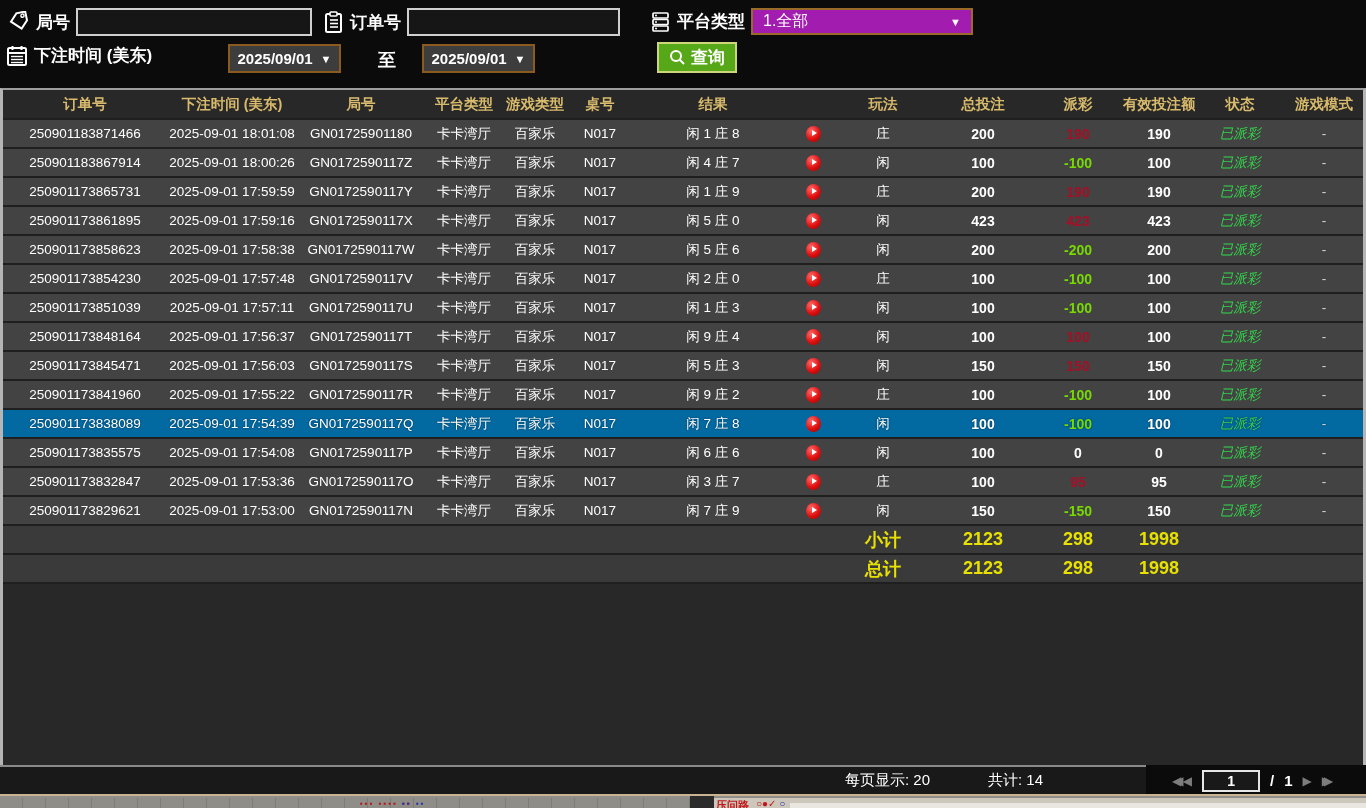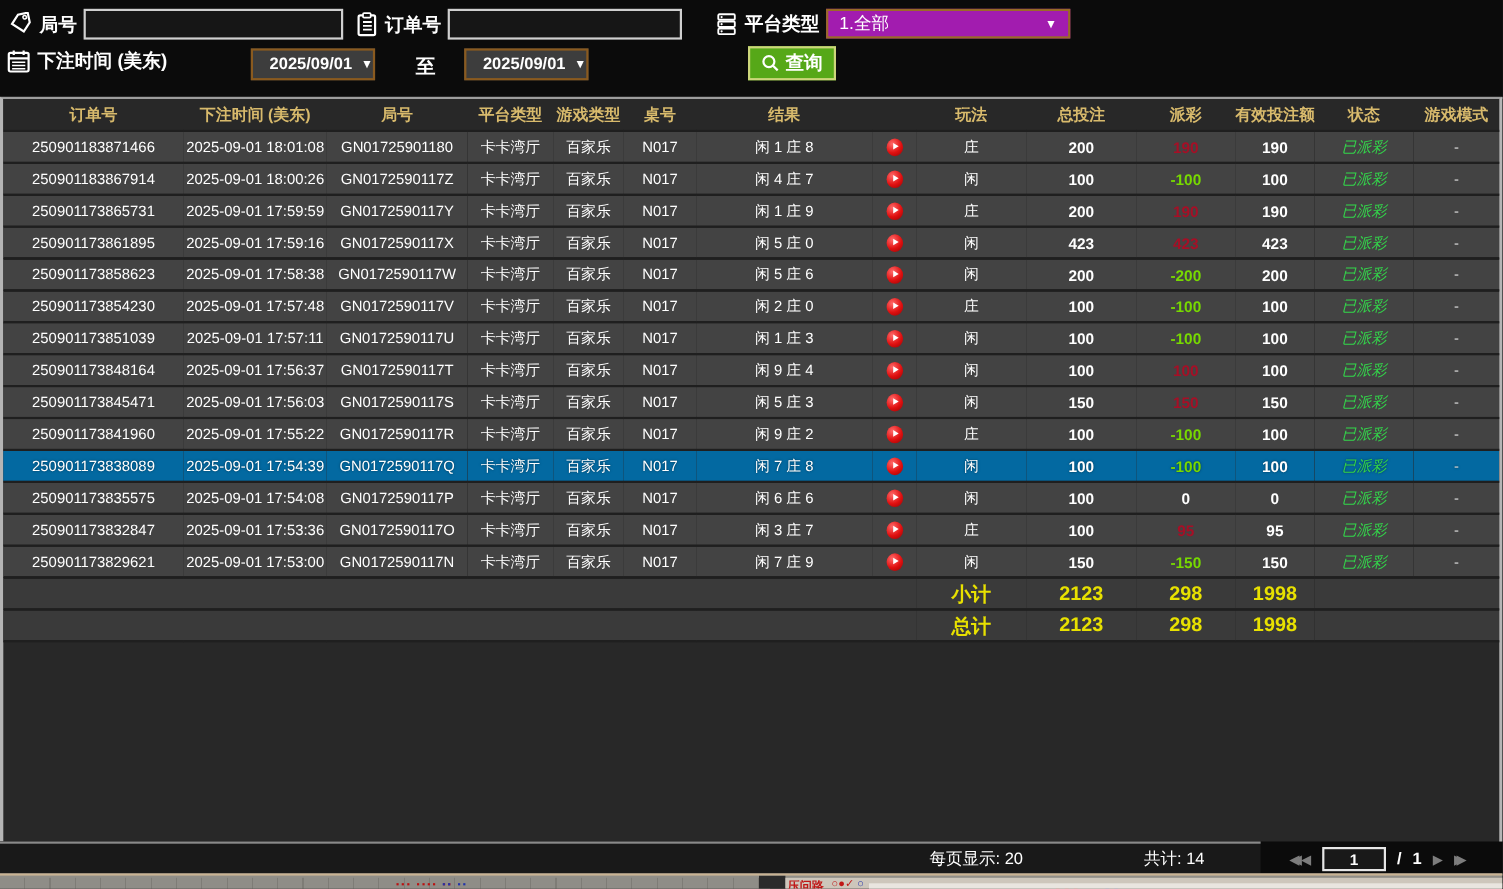--- a/index.html
+++ b/index.html
@@ -19,21 +19,21 @@
     background:#161616; border:2px solid #cfcfcf; color:#fff;
     height:28px; font-size:15px; padding:0 6px; outline:none;
     font-family:"Liberation Sans","DejaVu Sans",sans-serif;
   }
   .row1-item { position:absolute; top:8px; display:flex; align-items:center; gap:6px; }
   .row2-item { position:absolute; top:44px; display:flex; align-items:center; gap:6px; }
 
   .datebtn {
     background:#3d3d3d; border:2px solid #8a5a1f; color:#fff;
     height:29px; width:113px; font-size:15px; font-weight:bold;
-    display:flex; align-items:center; justify-content:flex-end; gap:8px;
+    display:flex; align-items:center; justify-content:center; gap:8px;
     cursor:pointer;
   }
   .datebtn .caret { font-size:11px; }
   .dropdown {
     background:#a21caf; border:2px solid #9a6a28; color:#fff;
     height:27px; width:222px; font-size:16px;
     display:flex; align-items:center; justify-content:space-between;
     padding:0 10px; cursor:pointer;
   }
   .dropdown .caret { font-size:11px; color:#fff; }
@@ -75,21 +75,21 @@
     border-left:5px solid #fff; border-top:3.5px solid transparent; border-bottom:3.5px solid transparent;
   }
 
   
   .footer {
     position:absolute; top:765px; left:0; width:1146px; height:29px;
     background:#191919; border-top:2px solid #8a8a8a;
     display:flex; align-items:center; font-size:15px; color:#fff;
   }
   .footer .perpage { position:absolute; left:845px; }
-  .footer .totalcount { position:absolute; left:1040px; }
+  .footer .totalcount { position:absolute; left:988px; }
   .pager { position:absolute; left:1172px; display:flex; align-items:center; gap:10px; }
   .arrow { color:#7d7d7d; font-size:12px; letter-spacing:-7px; cursor:pointer; user-select:none; }
   .arrow.single { letter-spacing:0; }
   .pageinput {
     width:58px; height:22px; background:#191919; border:2px solid #e6e6e6; color:#fff;
     text-align:center; font-size:14px; font-weight:bold;
     font-family:"Liberation Sans","DejaVu Sans",sans-serif;
   }
   .pagesep { font-size:15px; font-weight:bold; }
 
@@ -180,21 +180,21 @@
     <span class="flabel" style="font-size:18px;">至</span>
   </div>
 
   <div class="row2-item" style="left:422px;">
     <div class="datebtn">
       <span>2025/09/01</span>
       <span class="caret">▼</span>
     </div>
   </div>
 
-  <div class="row2-item" style="left:636px; top:42px;padding-left:44px;">
+  <div class="row2-item" style="left:613px; top:42px;padding-left:44px;">
     <button class="searchbtn">
       <span>
         <svg width="17" height="17" viewBox="0 0 17 17">
             <circle cx="7" cy="7" r="5" fill="none" stroke="#fff" stroke-width="2"></circle>
             <line x1="10.5" y1="10.5" x2="15" y2="15" stroke="#fff" stroke-width="2"></line>
           </svg>
       </span>
       <span>查询</span>
     </button>
   </div>

